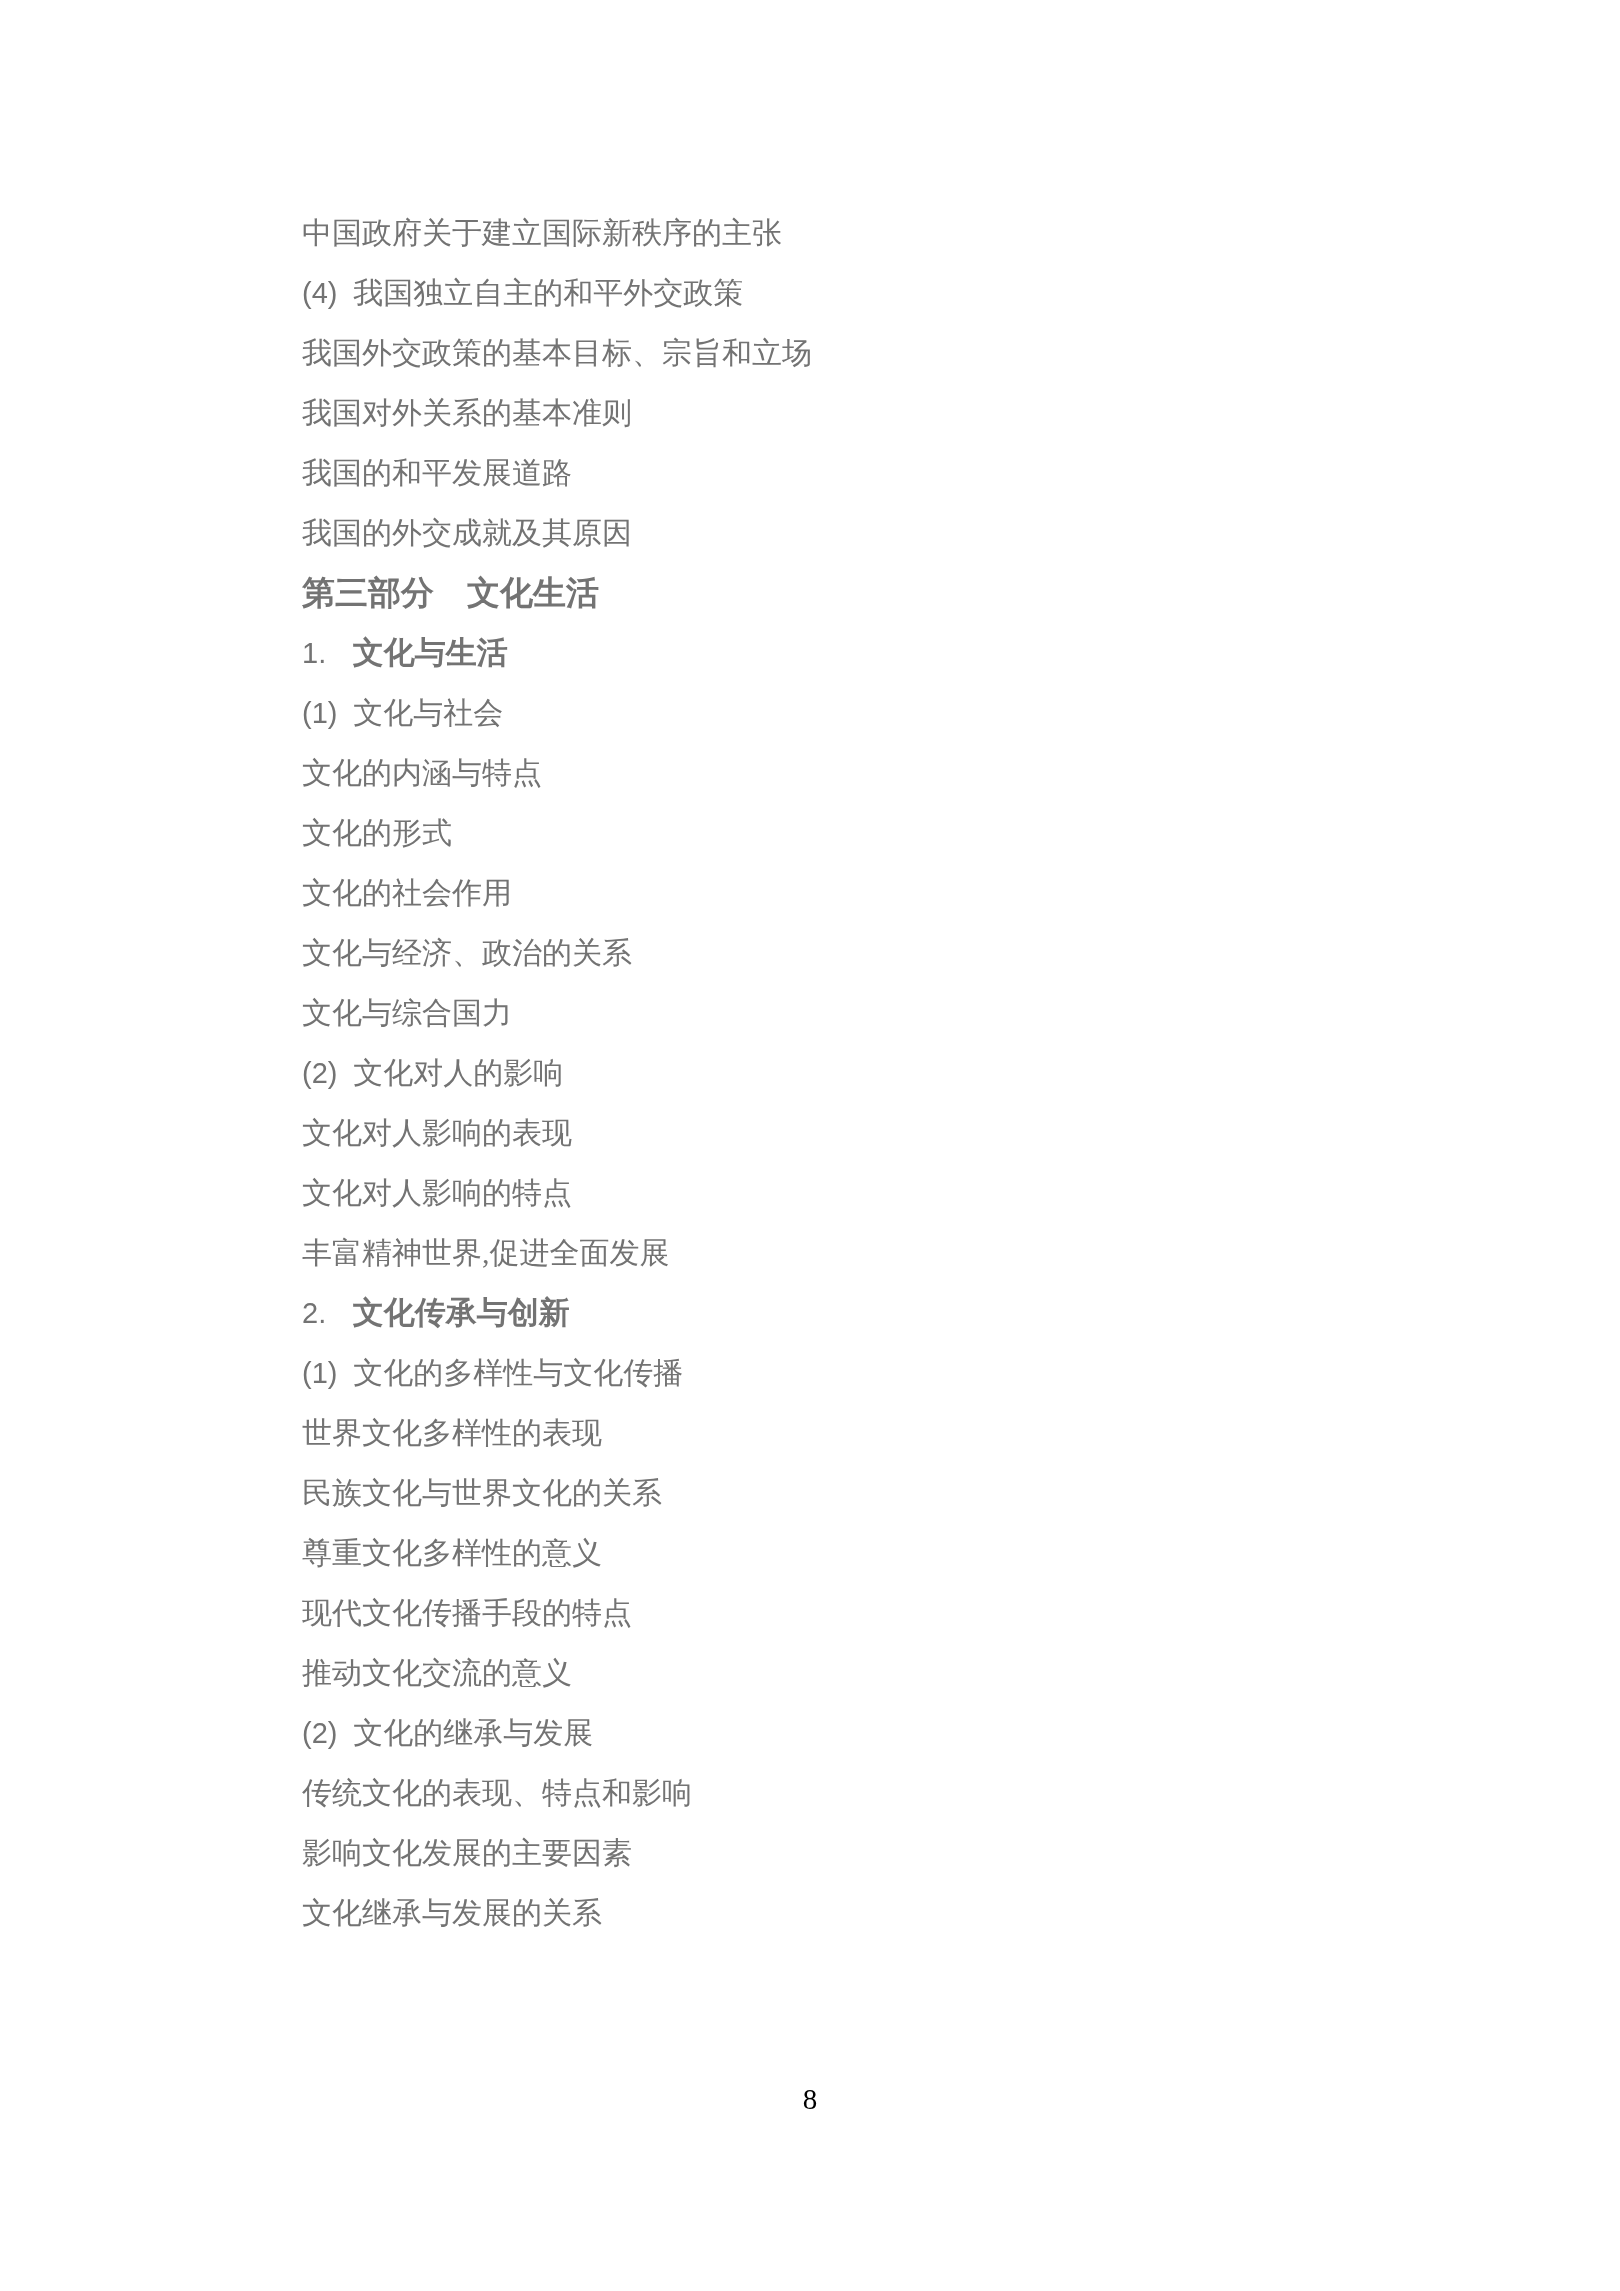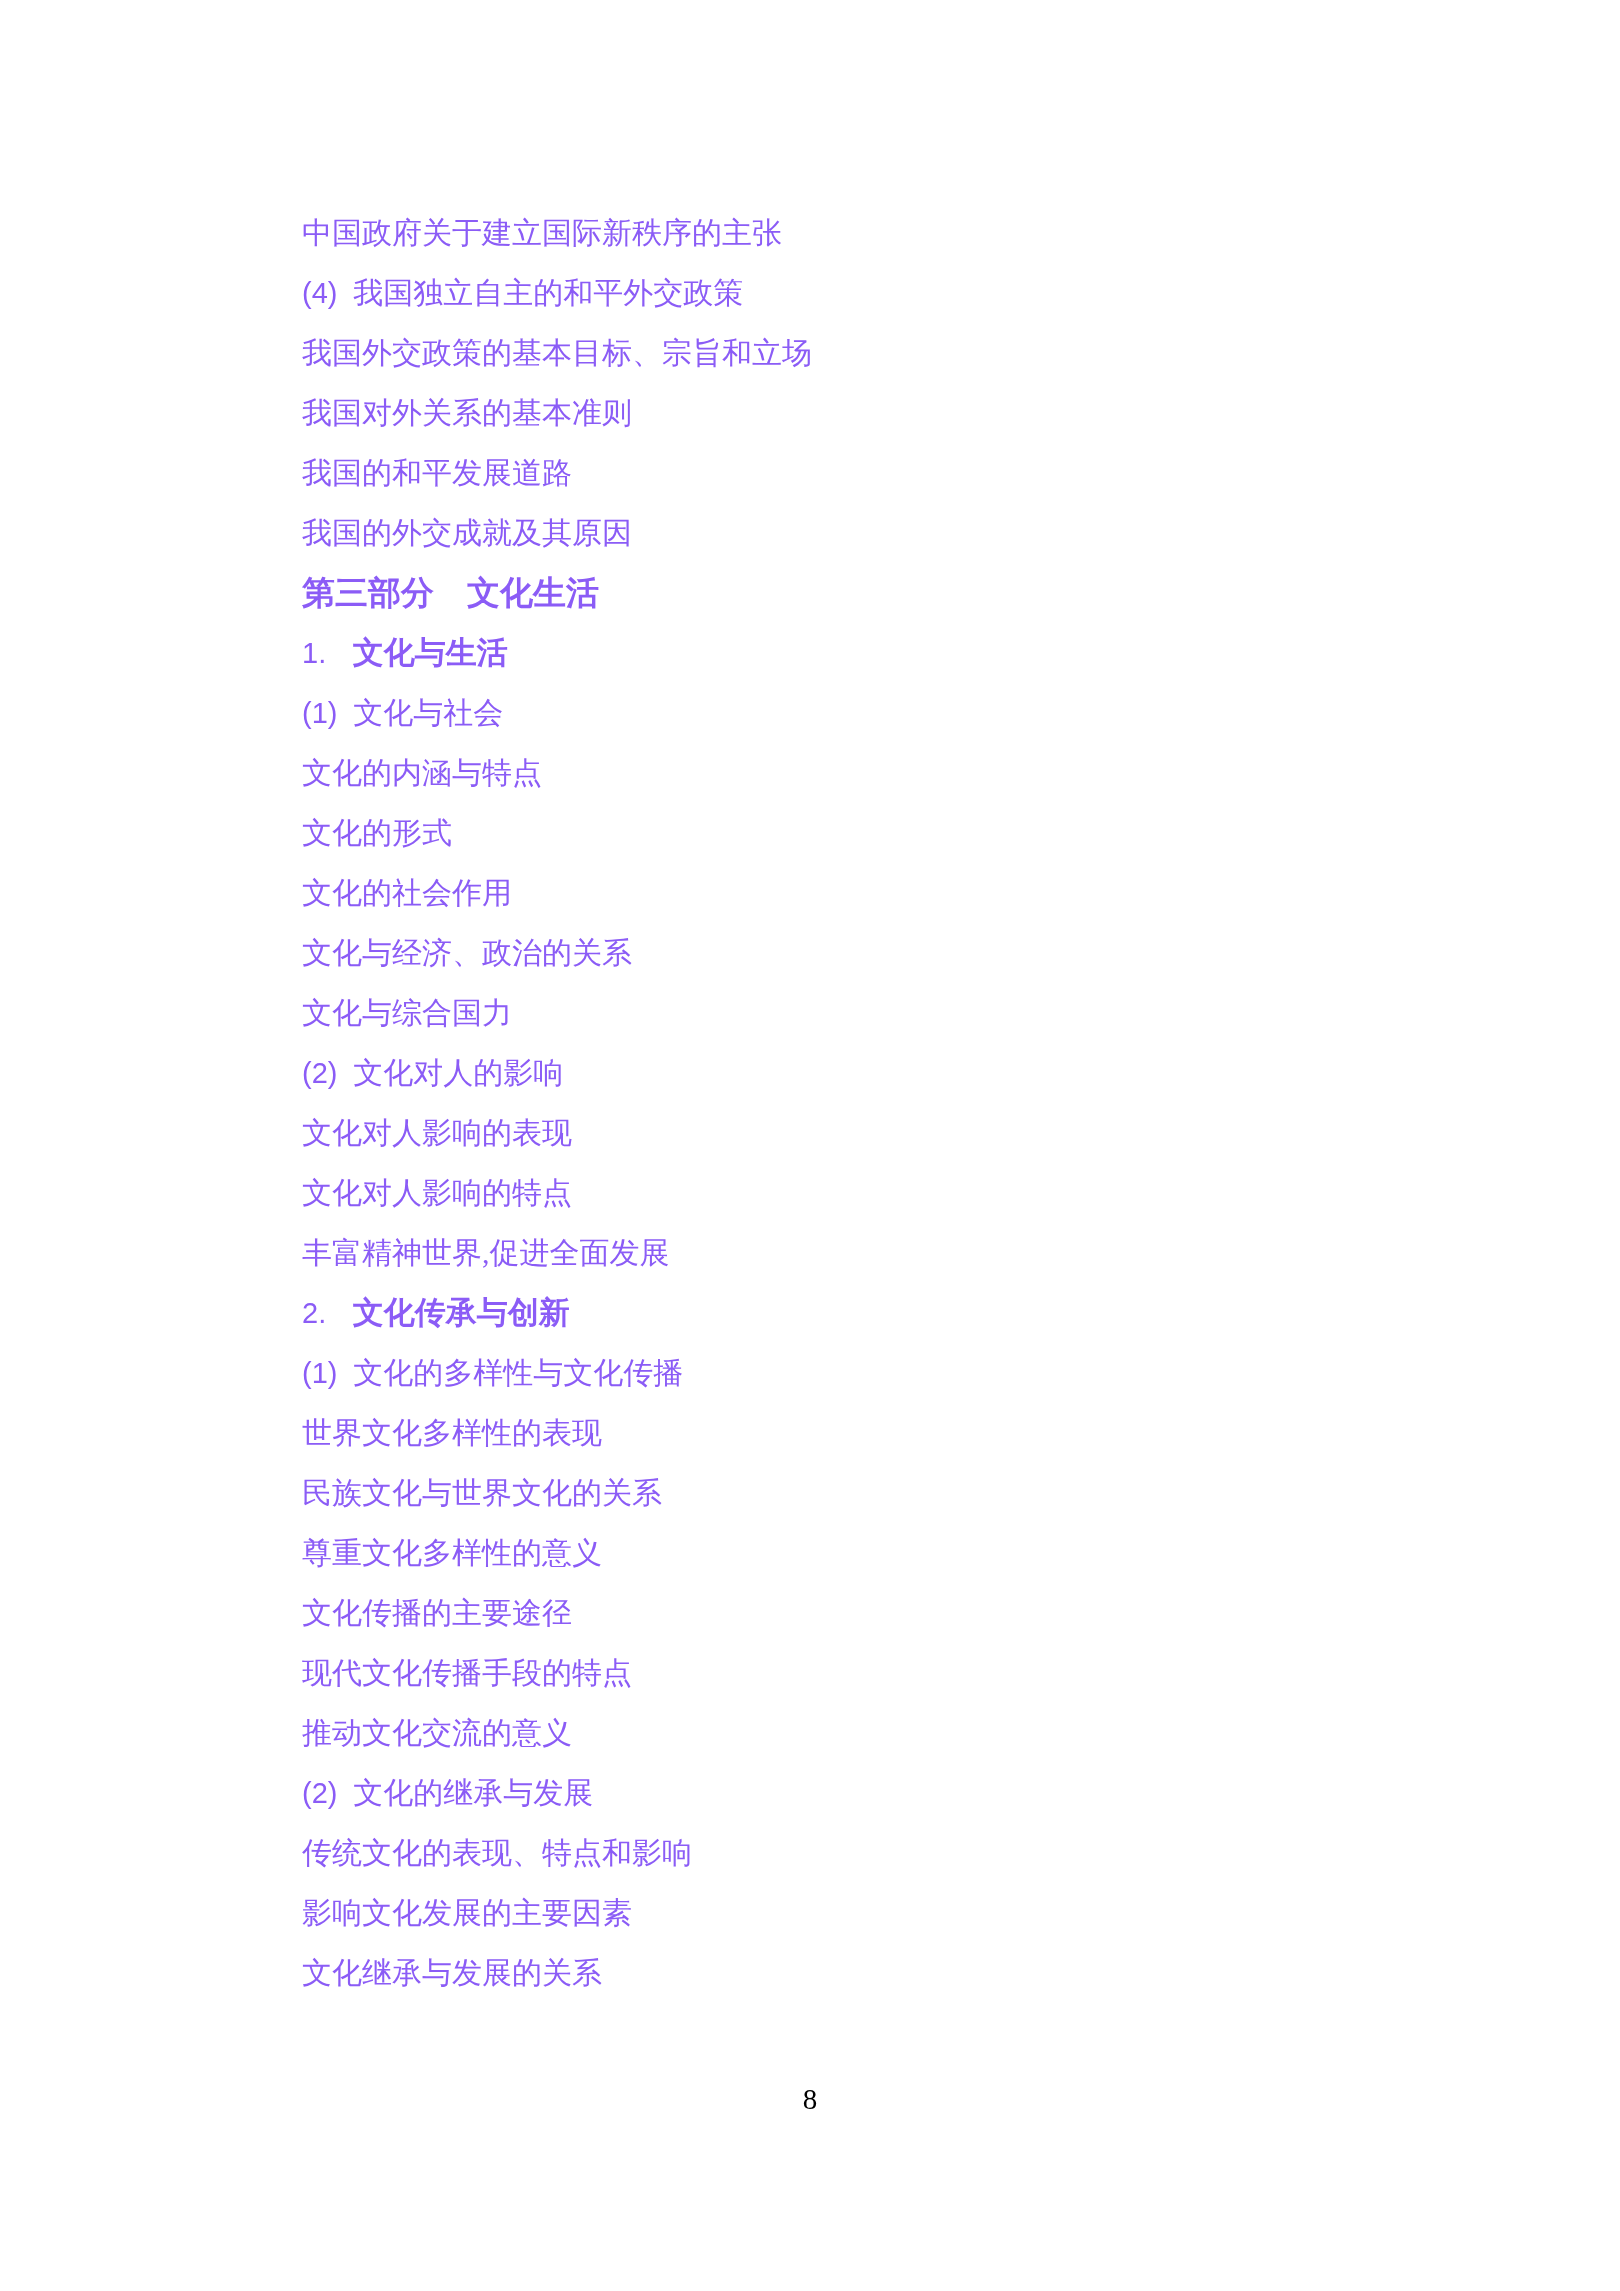--- a/index.html
+++ b/index.html
@@ -20,21 +20,21 @@
     left: 302px;
     right: 302px;
     top: 203px;
   }
   .line {
     height: 60px;
     line-height: 60px;
     font-family: "Liberation Serif", "DejaVu Serif", serif;
     font-size: 30px;
     white-space: nowrap;
-    color: #8b5cf6;
+    color: #737373;
   }
   .line .line-num {
     font-family: "Liberation Sans", "DejaVu Sans", sans-serif;
     font-size: 29px;
   }
   .line.numbered .line-num {
     margin-right: 15.7px;
   }
   .line.section .line-num {
     margin-right: 26.5px;
@@ -107,21 +107,20 @@
     <div class="line section"><span class="line-num">2.</span><span class="line-text">文化传承与创新</span></div>
 
     <div class="line numbered"><span class="line-num">(1)</span><span class="line-text">文化的多样性与文化传播</span></div>
 
     <div class="line body"><span class="line-text">世界文化多样性的表现</span></div>
 
     <div class="line body"><span class="line-text">民族文化与世界文化的关系</span></div>
 
     <div class="line body"><span class="line-text">尊重文化多样性的意义</span></div>
 
-    <div class="line body"><span class="line-text">文化传播的主要途径</span></div>
 
     <div class="line body"><span class="line-text">现代文化传播手段的特点</span></div>
 
     <div class="line body"><span class="line-text">推动文化交流的意义</span></div>
 
     <div class="line numbered"><span class="line-num">(2)</span><span class="line-text">文化的继承与发展</span></div>
 
     <div class="line body"><span class="line-text">传统文化的表现、特点和影响</span></div>
 
 

